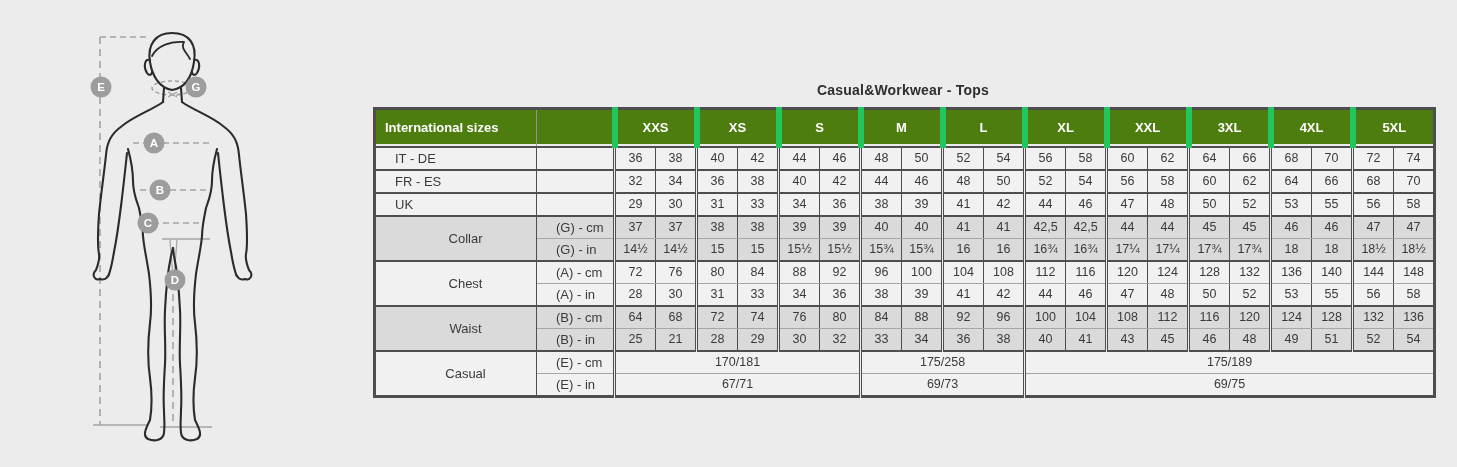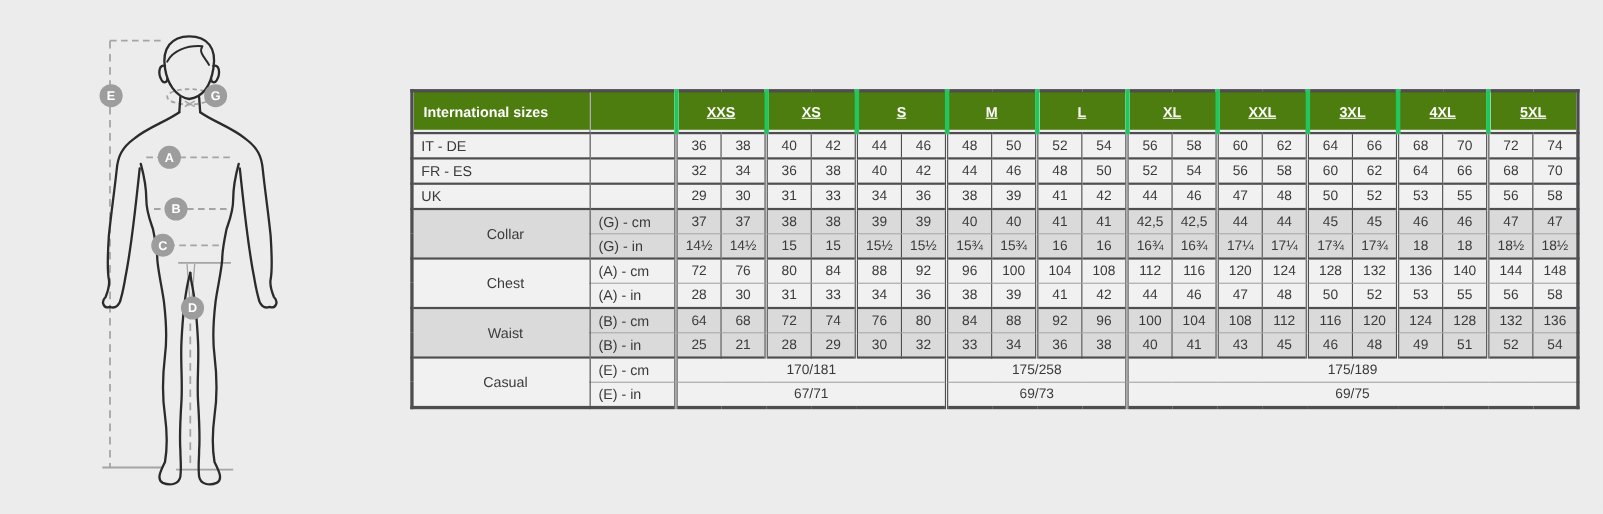--- a/index.html
+++ b/index.html
@@ -24,31 +24,31 @@
   }
   thead th {
     background:#4d7c0f; color:#ffffff; font-size:13px; font-weight:bold;
     height:38px; padding:0; text-align:center;
     border:1px solid #57575a; border-bottom:1px solid #4e4e50;
     box-shadow: inset 0 -2px 0 #ececec;
     white-space:nowrap; overflow:hidden;
   }
   thead th.corner { text-align:left; padding-left:9px; border-right:1px solid #95959a; }
   thead th.spacer { border-left:1px solid #95959a; }
-  thead th.size-th { border-left:4px solid #22c55e;text-decoration:underline; }
+  thead th.size-th { border-left:6px solid #22c55e; }
 
   tbody td {
     height:22px; line-height:21px; padding:0;
     font-size:12.5px; color:#3a3a3c; text-align:center;
     border:1px solid #4e4e50;
     white-space:nowrap; overflow:hidden;
   }
   tr.light td { background:#f1f1f1; }
   tr.gray  td { background:#dadada; }
-  td.lbl, td.sub { text-align:left; padding-left:7px; font-size:13px; }
+  td.lbl, td.sub { text-align:left; padding-left:19px; font-size:13px; }
   td.num.grp { border-left:3px double #4e4e50; }
   tr.group-start td { border-top:2px solid #4e4e50; }
   tr.pair-top td { border-bottom-color:#a6a6a8; }
   tr.pair-top td.lbl { border-bottom-color:#4e4e50;text-align:center; }
 </style>
 </head>
 <body>
 
 <div class="figure-wrap">
   <svg width="240" height="452" viewBox="0 0 240 452">
@@ -103,20 +103,21 @@
       <text x="100" y="186">B</text>
       <circle cx="88" cy="215" r="10.5" fill="#9d9d9d"></circle>
       <text x="88" y="219">C</text>
       <circle cx="115" cy="272" r="10.5" fill="#9d9d9d"></circle>
       <text x="115" y="276">D</text>
     </g>
   </svg>
 </div>
 
 <div class="table-area">
+  <div class="chart-title">Casual&amp;Workwear - Tops</div>
   <table class="size-table">
     <colgroup>
       <col style="width:162px">
         <col style="width:78px">
       <col style="width:41px">
         <col style="width:41px">
         <col style="width:41px">
         <col style="width:41px">
       <col style="width:41px">
         <col style="width:41px">

